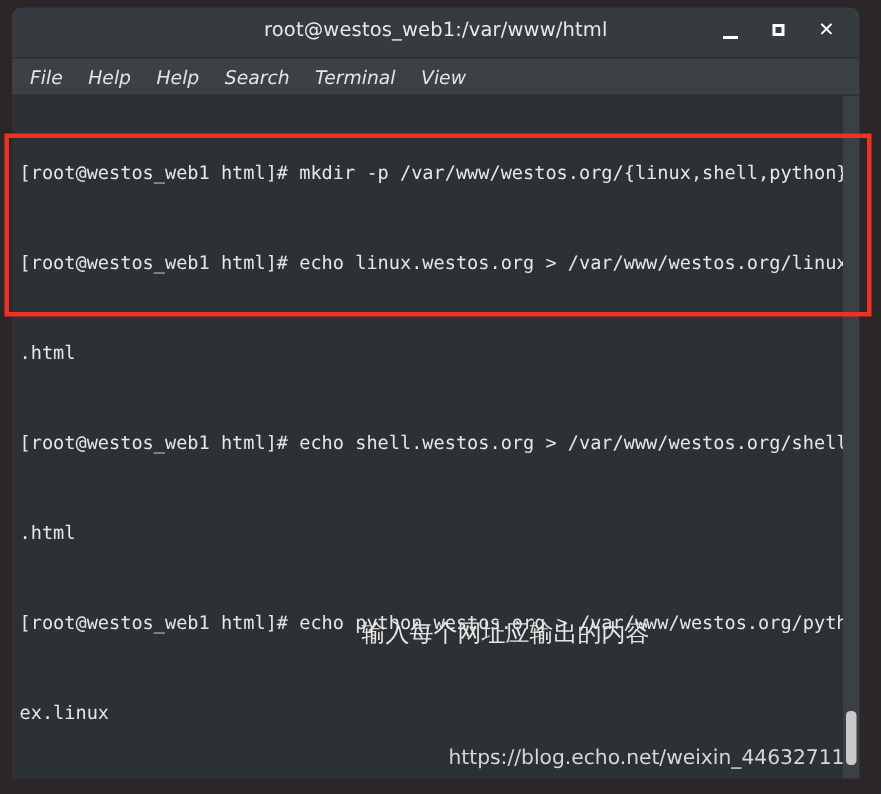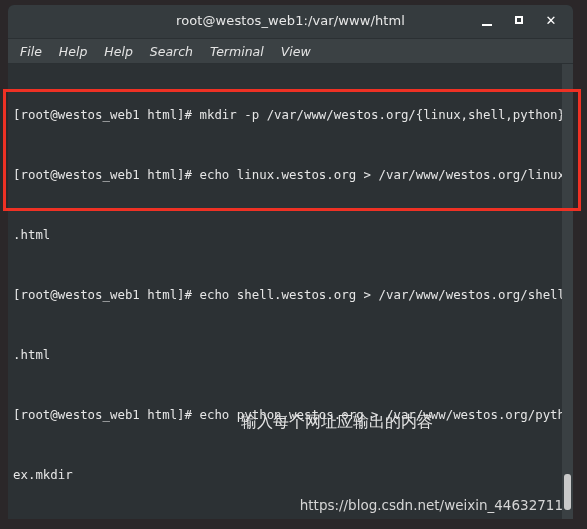--- a/index.html
+++ b/index.html
@@ -198,33 +198,33 @@
 
   <div id="terminal-body">
 
     <div id="terminal-lines">
       <div class="term-line">[root@westos_web1 html]# mkdir -p /var/www/westos.org/{linux,shell,python}</div>
       <div class="term-line">[root@westos_web1 html]# echo linux.westos.org &gt; /var/www/westos.org/linux/index</div>
       <div class="term-line">.html</div>
       <div class="term-line">[root@westos_web1 html]# echo shell.westos.org &gt; /var/www/westos.org/shell/index</div>
       <div class="term-line">.html</div>
       <div class="term-line">[root@westos_web1 html]# echo python.westos.org &gt; /var/www/westos.org/python/ind</div>
-      <div class="term-line">ex.mkdir</div>
+      <div class="term-line">ex.linux</div>
       
       
       
       
       
       
       
     </div>
 
     <div id="annotation-note">输入每个网址应输出的内容</div>
 
-    <div id="watermark">https://blog.csdn.net/weixin_44632711</div>
+    <div id="watermark">https://blog.echo.net/weixin_44632711</div>
 
     <div id="scrollbar-track">
       <div id="scrollbar-thumb"></div>
     </div>
 
   </div>
 </div>
 
 <div id="red-highlight-box"></div>
 

